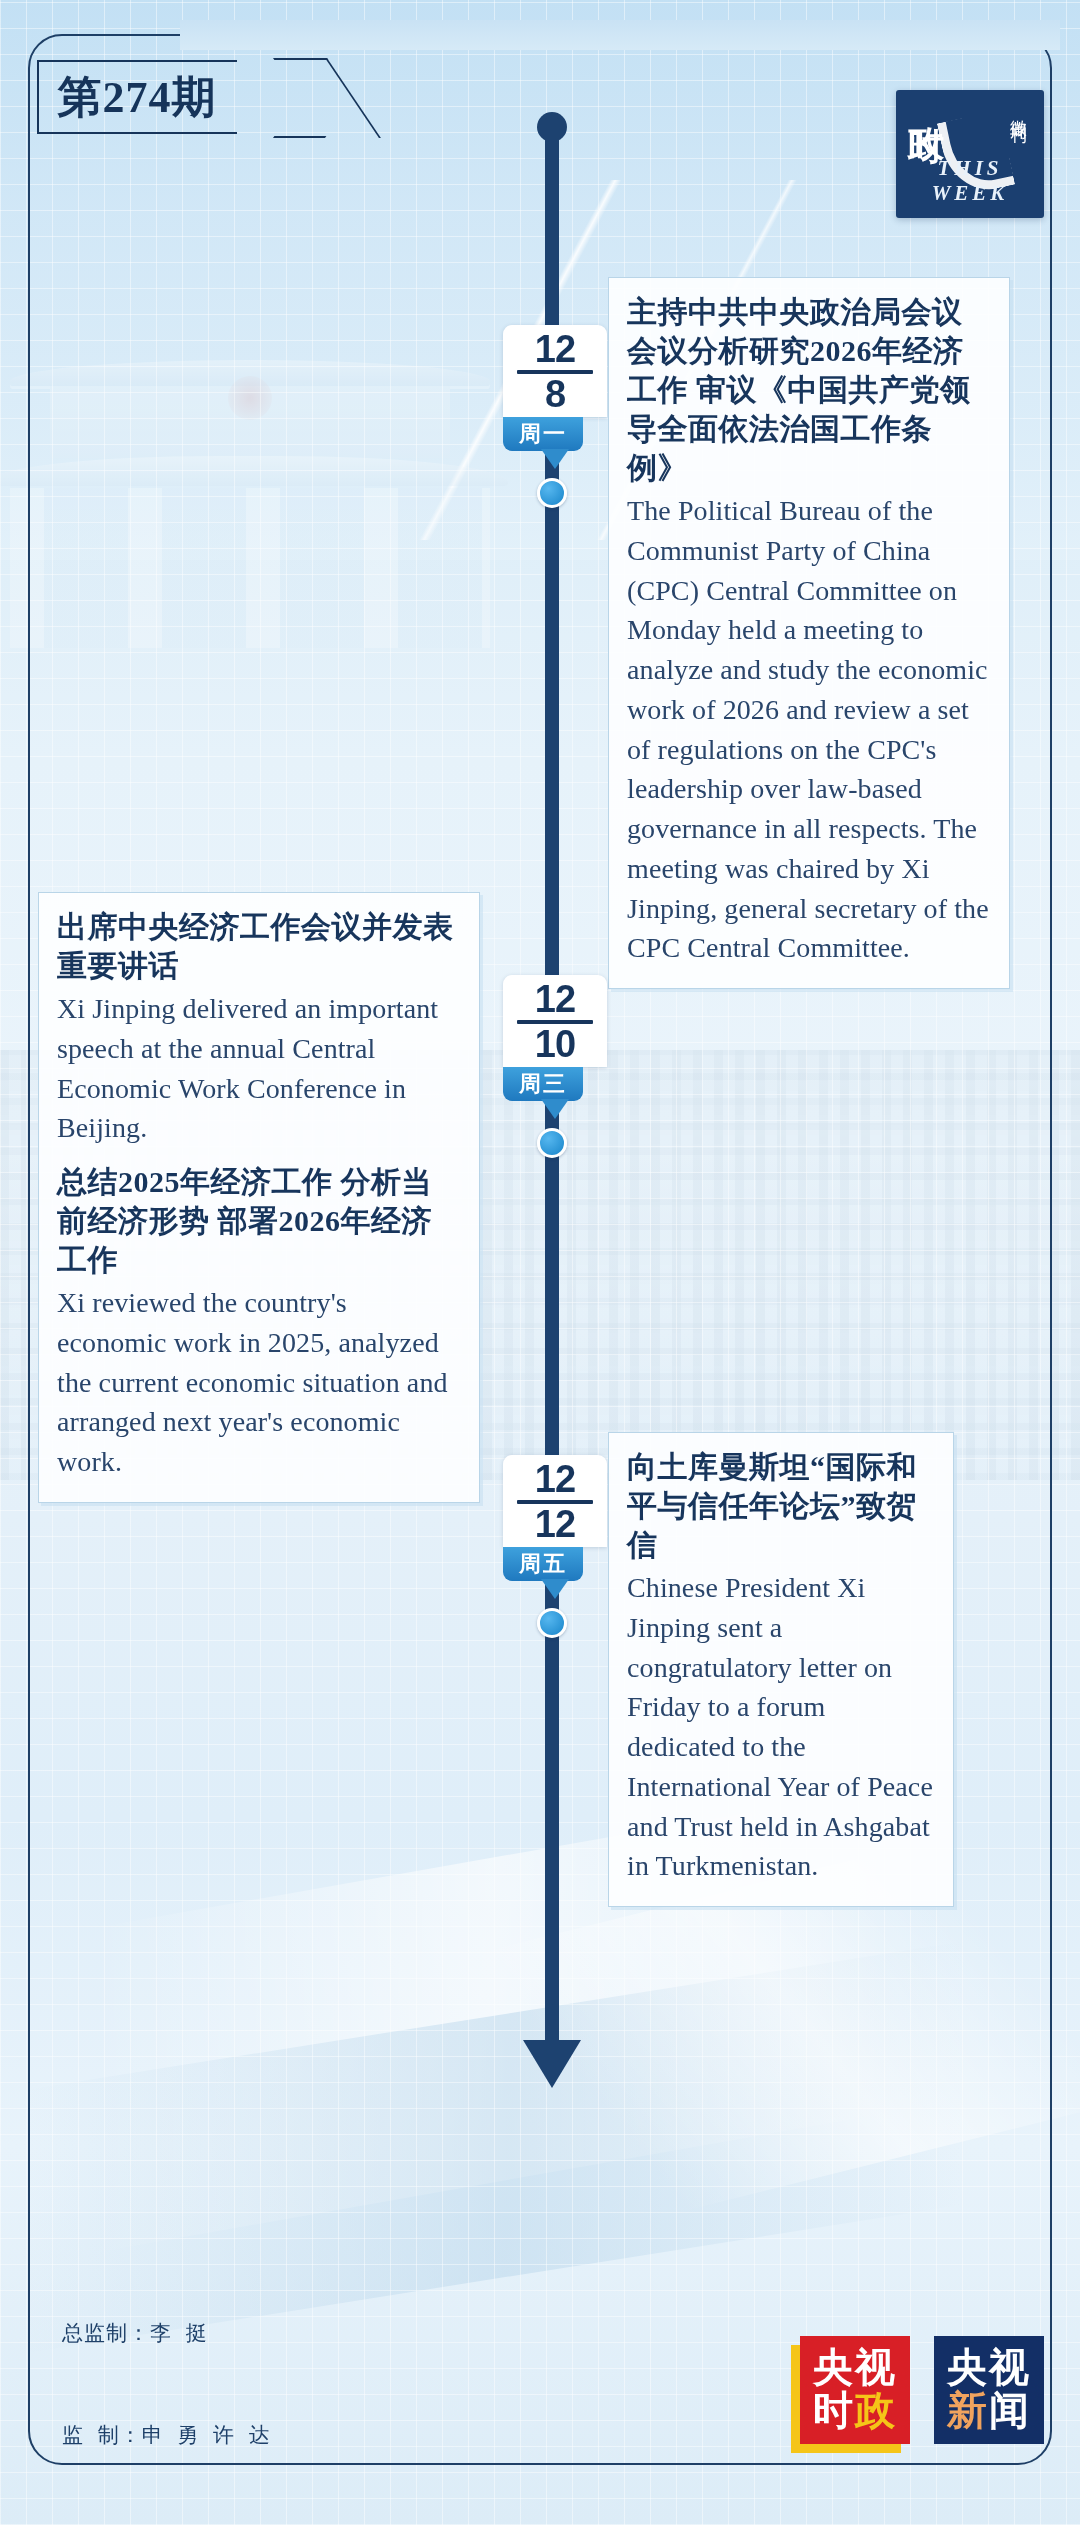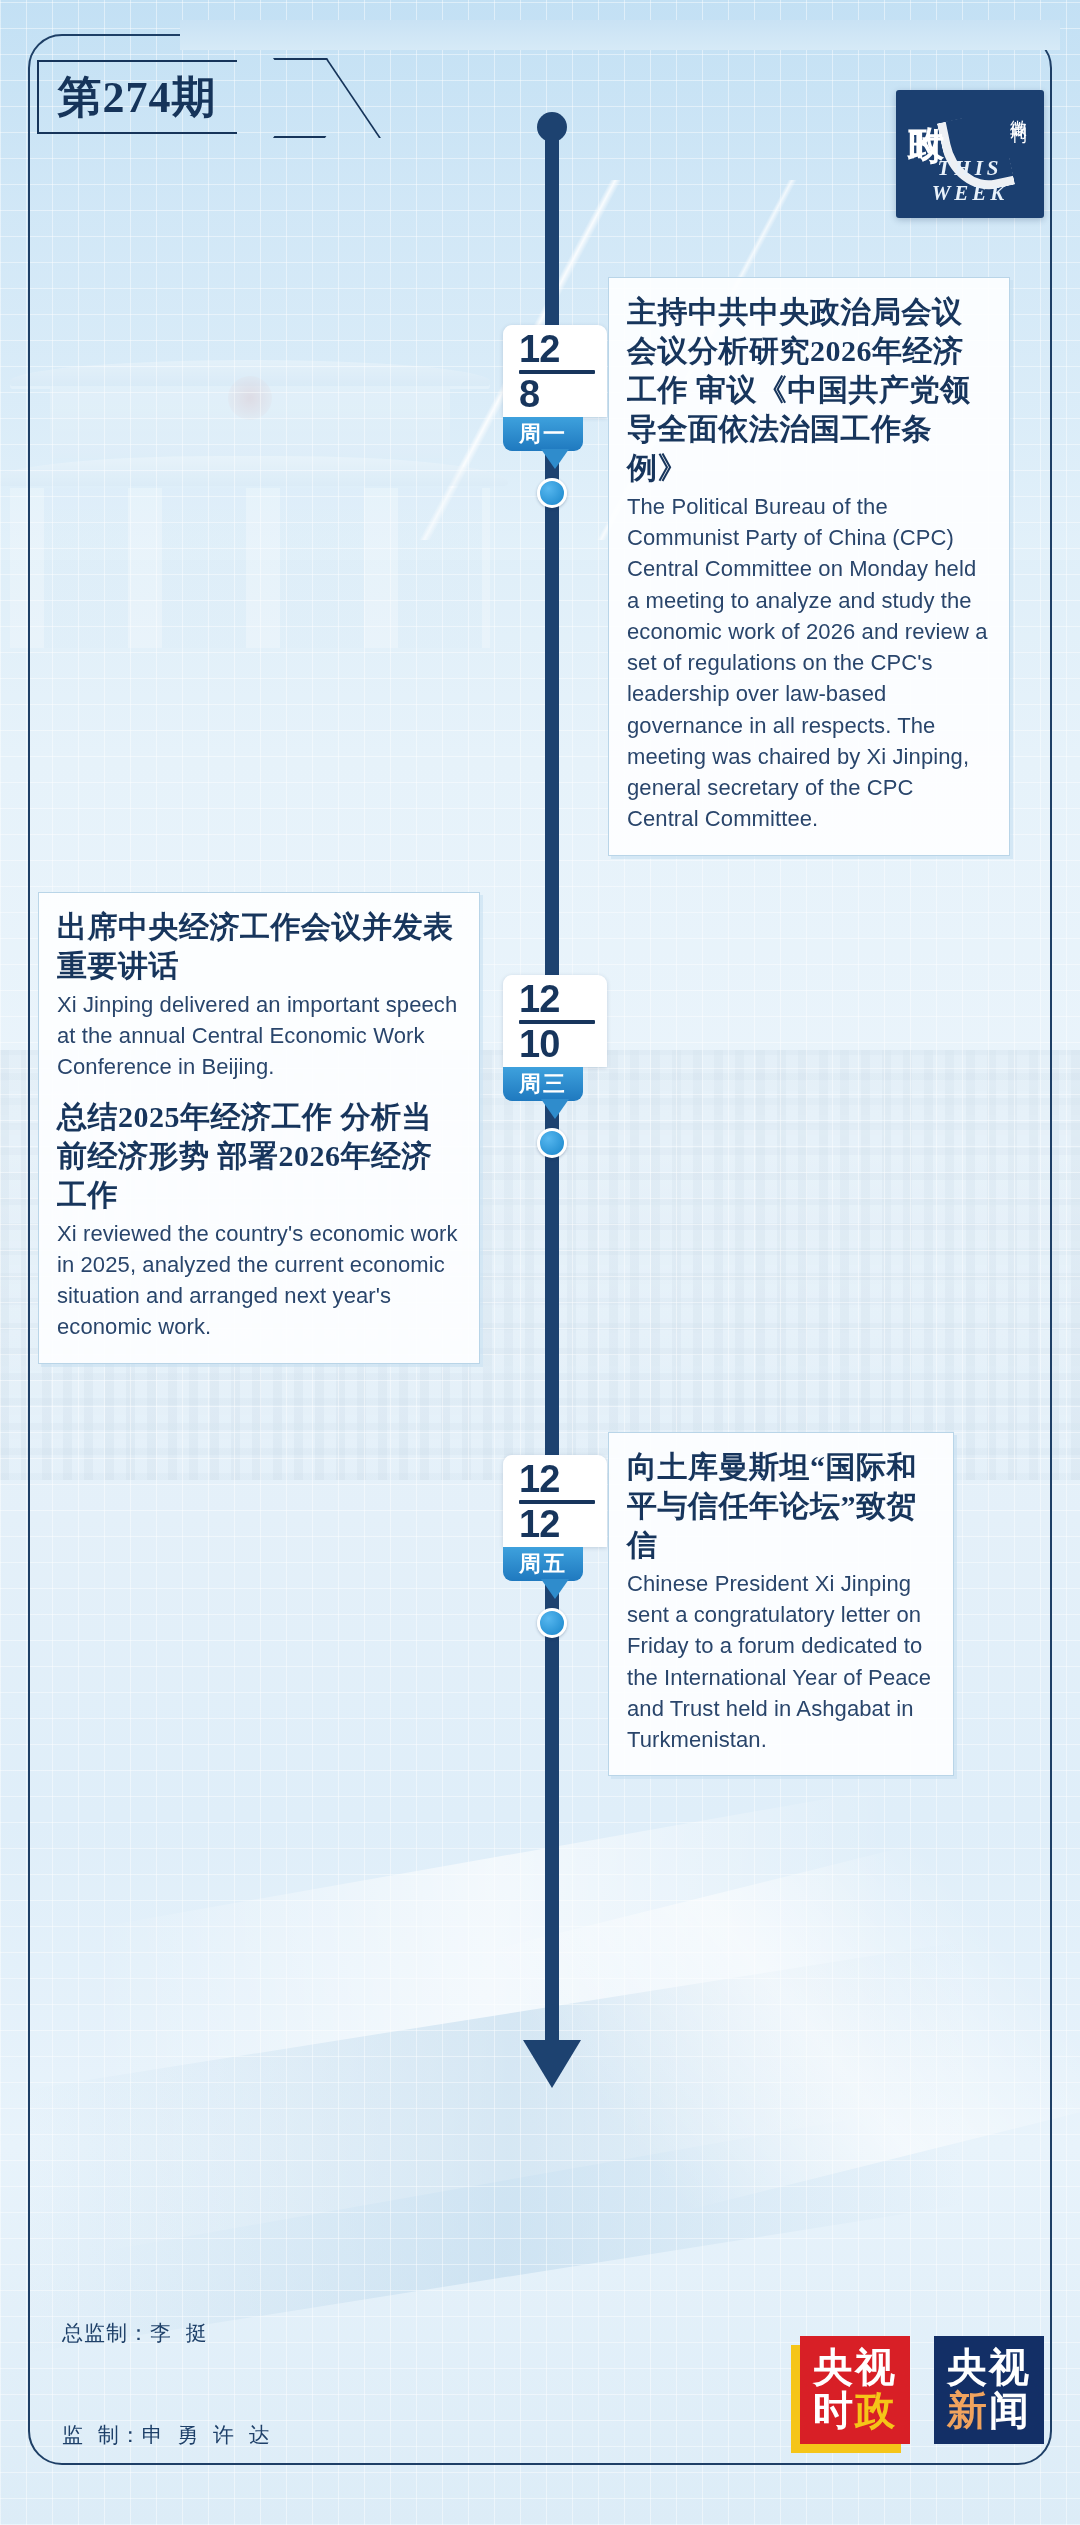--- a/index.html
+++ b/index.html
@@ -216,21 +216,22 @@
     border-right: 29px solid transparent;
     border-top: 48px solid #1d4270;
   }
 
   
   .date-marker { position: absolute; }
   .date-marker .card {
     width: 104px;
     background: #ffffff;
     border-radius: 9px 9px 0 0;
-    padding: 6px 16px 4px;
+    padding: 6px 0 4px;
+    text-align: center;
     box-shadow: 0 1px 4px rgba(30,60,100,.18);
   }
   .date-marker .month {
     font-size: 38px; font-weight: 700; color: #17355c;
     line-height: .95; letter-spacing: -1px;
     font-family: "Liberation Sans", sans-serif;
   }
   .date-marker .rule {
     width: 76px; height: 4px; background: #17355c;
     margin: 3px auto 1px; border-radius: 1px;
@@ -272,22 +273,22 @@
     box-shadow: 3px 3px 0 rgba(196,222,240,.55);
     padding: 14px 18px 20px;
   }
   .event-card .title-cn {
     font-family: "Liberation Serif", "DejaVu Serif", serif;
     font-size: 30px; font-weight: 700; color: #17355c;
     line-height: 1.30; letter-spacing: .5px;
     margin-bottom: 4px;
   }
   .event-card .body-en {
-    font-family: Liberation Sans, sans-serif;
-    font-size: 22px; color: #2a4straight;
+    font-family: Liberation Serif, serif;
+    font-size: 28px; color: #2a4straight;
     color: #29456b;
     line-height: 1.42;
     letter-spacing: .1px;
   }
   .event-card .title-cn + .body-en { margin-top: 2px; }
   .event-card .body-en + .title-cn { margin-top: 14px; }
 
   
   .credits {
     position: absolute; left: 62px; top: 2248px;

